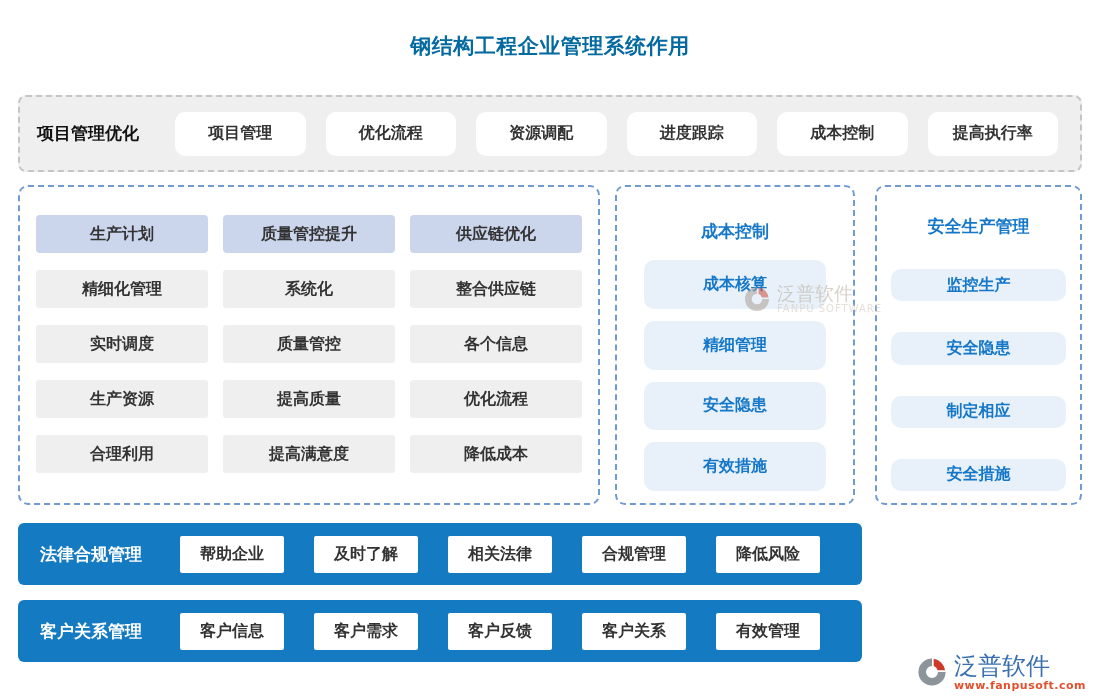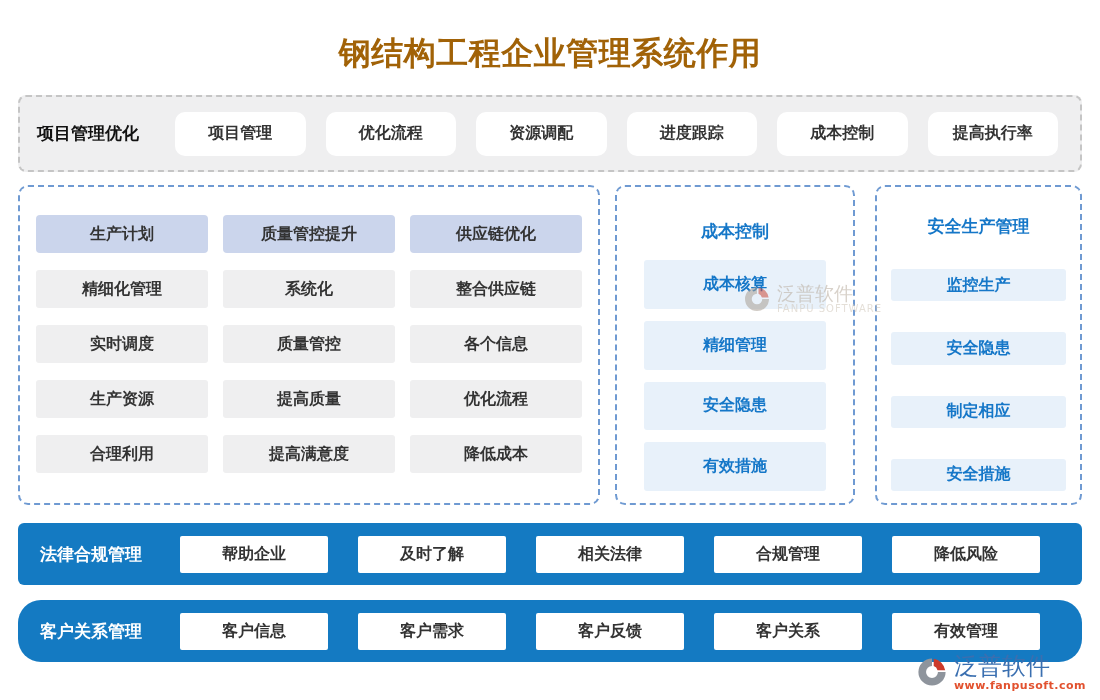--- a/index.html
+++ b/index.html
@@ -1,20 +1,20 @@
 <!DOCTYPE html>
 <html style="--accent-blue: #147ac2; --blue-text: #1577c8; --chip-header-bg: #cbd5ec; --light-blue-bg: #e8f1fa; --gray-bg: #efeff0; --dash-blue: #6f9ad2; --dash-gray: #c5c5c5; --dark-text: #333333; --wm-blue: #3a6fb0; --wm-red: #e2512e;"><head>
 <meta charset="utf-8">
 <style>
   html,body{margin:0;padding:0;}
   body{width:1100px;height:700px;background:#fff;font-family:"DejaVu Sans","Liberation Sans",sans-serif;}
   .canvas{position:relative;width:1100px;height:700px;overflow:hidden;background:#fff;}
 
   .title{position:absolute;top:32px;left:0;width:100%;text-align:center;
-         font-size:32px;font-weight:700;color:#a16207;letter-spacing:.5px;}
+         font-size:21px;font-weight:700;color:#0369a1;letter-spacing:.5px;}
 
   .panel{box-sizing:border-box;position:absolute;}
 
   
   .row-panel{left:18px;top:95px;width:1064px;height:77px;background:var(--gray-bg,#efeff0);
              border:2px dashed var(--dash-gray,#c5c5c5);border-radius:8px;
              display:flex;align-items:center;padding:0 22px 0 17px;gap:20px;}
   .row-panel .panel-label{flex:none;width:118px;font-size:17px;font-weight:700;color:#111;}
 
   .chip{display:flex;align-items:center;justify-content:center;
@@ -29,32 +29,32 @@
   .prod-panel .chip{height:38px;background:var(--gray-bg,#efeff0);border-radius:3px;}
   .prod-panel .chip.hdr{background:var(--chip-header-bg,#cbd5ec);border-radius:4px;}
 
   
   .side-panel{top:185px;height:320px;background:#fff;border:2px dashed var(--dash-blue,#6f9ad2);
               border-radius:10px;padding-top:28px;display:flex;flex-direction:column;align-items:center;}
   .cost-panel{left:615px;width:240px;}
   .safety-panel{left:875px;width:207px;gap:19px;}
   .side-panel .hdr-text{height:38px;display:flex;align-items:center;font-size:17px;font-weight:700;
                         color:var(--blue-text,#1577c8);margin-bottom:12px;}
-  .side-panel .chip{height:56px;background:var(--light-blue-bg,#e8f1fa);border-radius:3px;
+  .side-panel .chip{height:56px;background:var(--light-blue-bg,#e8f1fa);border-radius:10px;
                     color:var(--blue-text,#1577c8);margin-bottom:12px;}
   .cost-panel .chip{width:182px;}
   .safety-panel .chip{width:175px;}
 
   
-  .bar{left:18px;width:1064px;height:62px;background:var(--accent-blue,#147ac2);border-radius:6px;
+  .bar{left:18px;width:844px;height:62px;background:var(--accent-blue,#147ac2);border-radius:6px;
        display:flex;align-items:center;padding:0 42px 0 22px;gap:30px;}
   .bar .bar-label{flex:none;width:110px;font-size:17px;font-weight:700;color:#fff;white-space:nowrap;}
   .bar .chip{flex:1 1 0;height:37px;background:#fff;border-radius:2px;}
   .bar1{top:523px;}
-  .bar2{top:600px;border-radius:23px;}
+  .bar2{top:600px;}
 
   
   .wm{position:absolute;display:flex;align-items:center;gap:5px;}
   .wm-center{left:742px;top:283px;opacity:.55;}
   .wm-center .wm-name{font-size:19px;color:#b9ad9f;line-height:20px;}
   .wm-center .wm-sub{font-size:10px;color:#cfc5b8;letter-spacing:1px;}
   .wm-center svg{width:30px;height:30px;}
   .wm-br{right:14px;bottom:8px;align-items:flex-start;}
   .wm-br svg{width:34px;height:34px;margin-top:2px;}
   .wm-br .wm-name{font-size:24px;color:var(--wm-blue,#3a6fb0);line-height:26px;}

